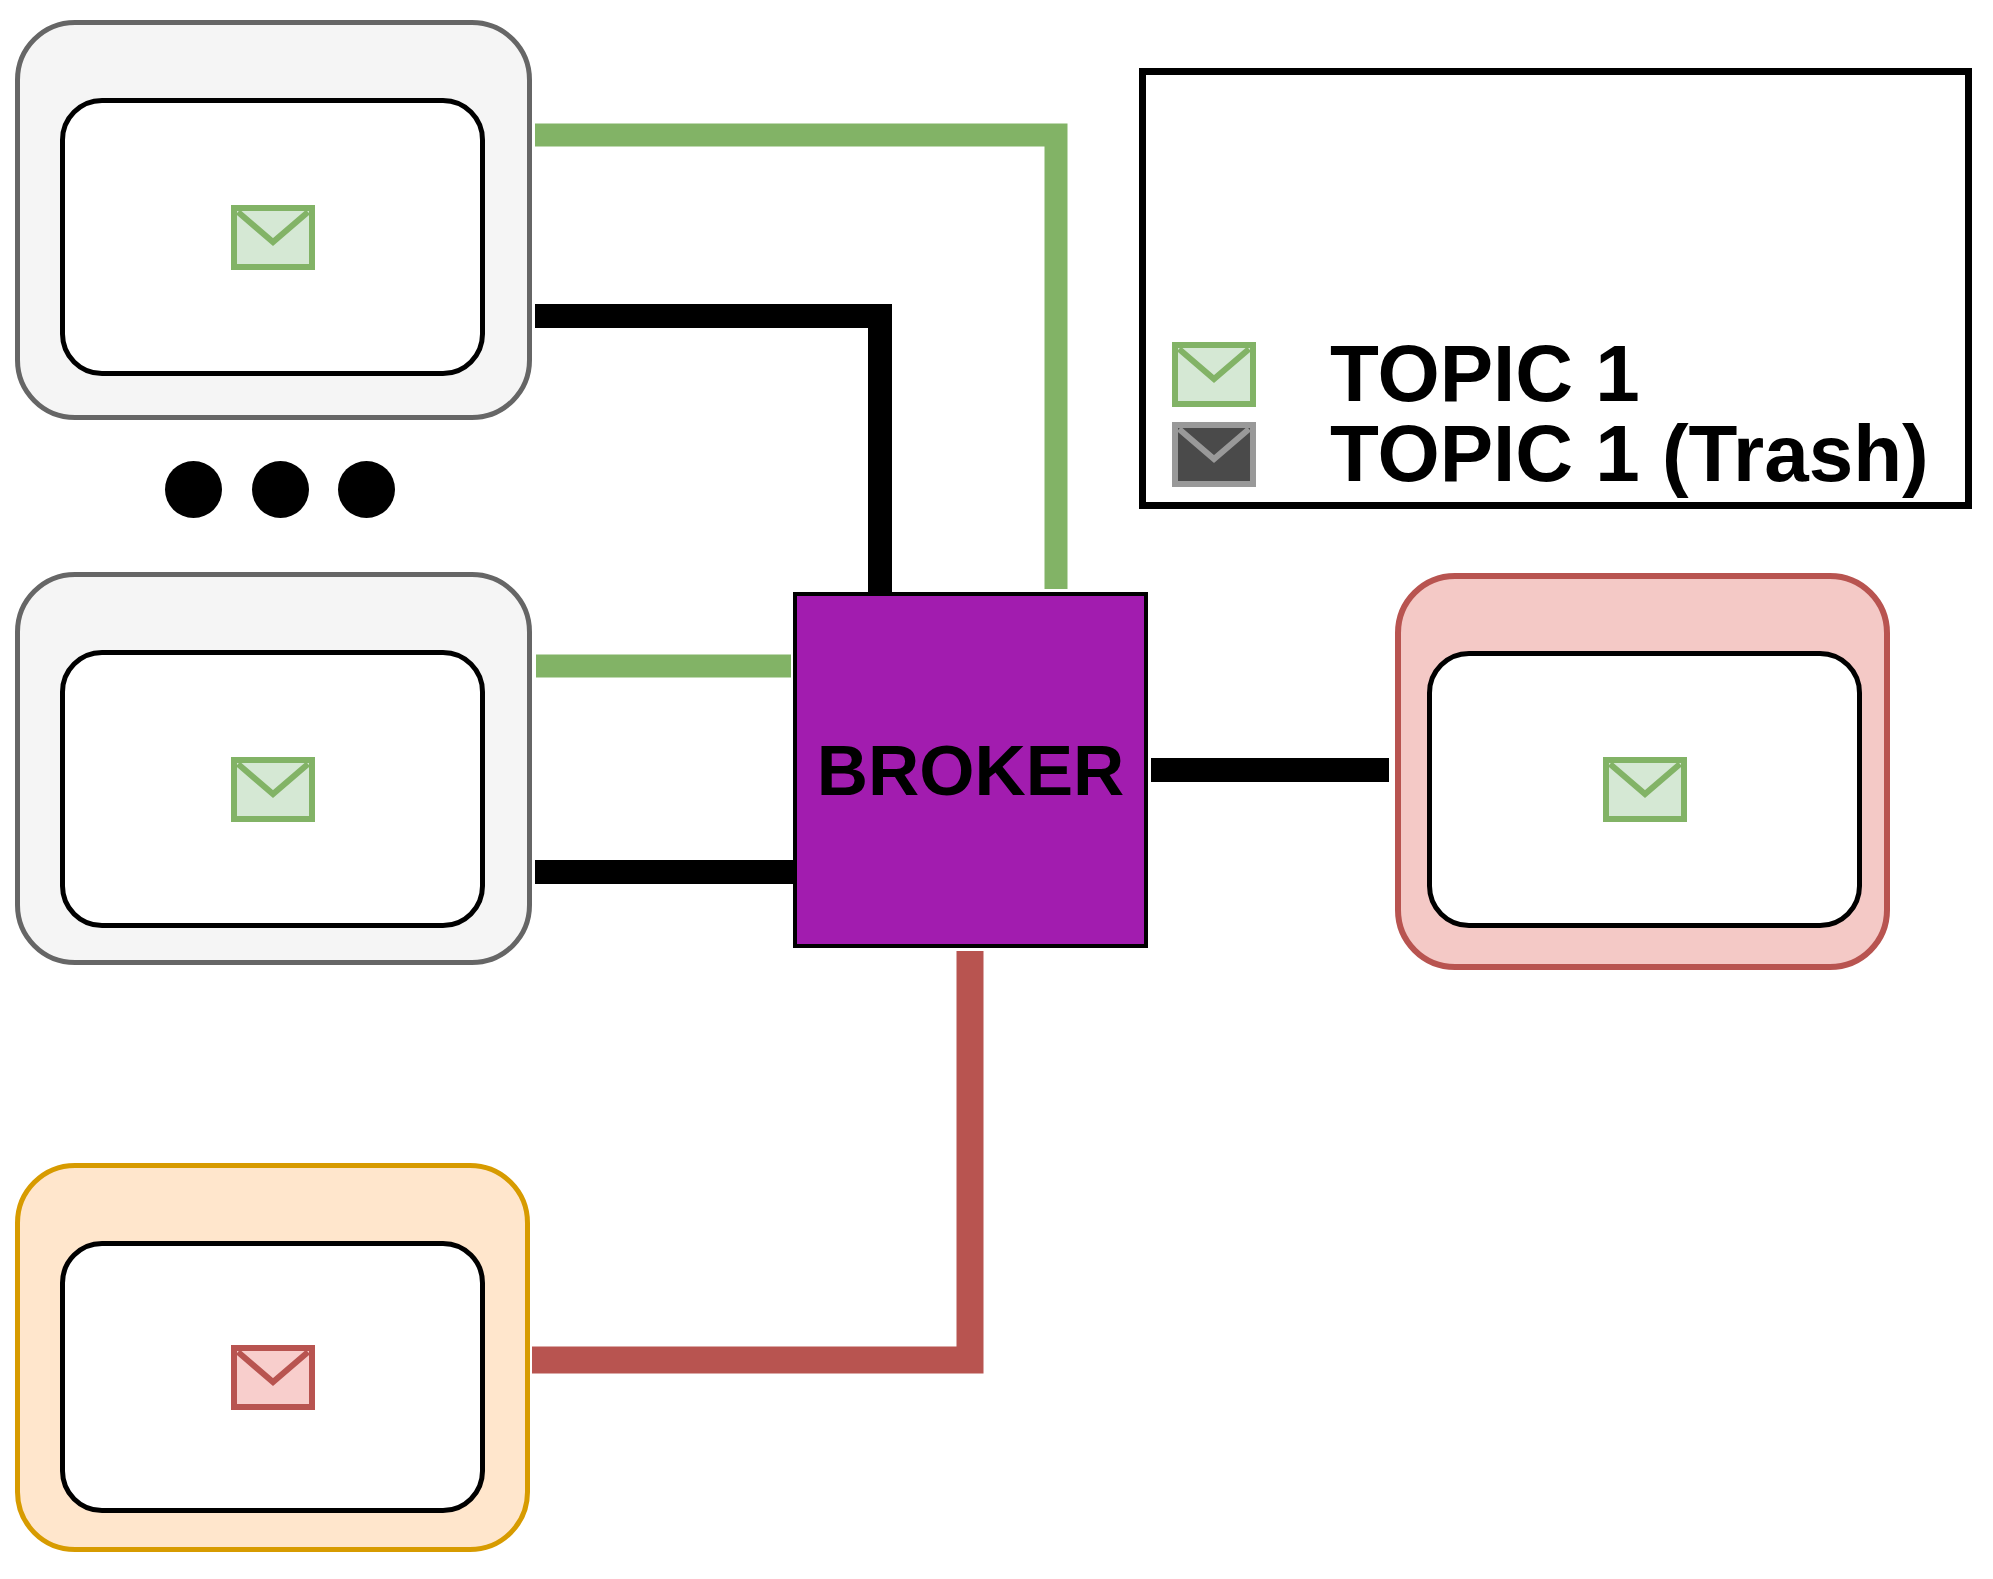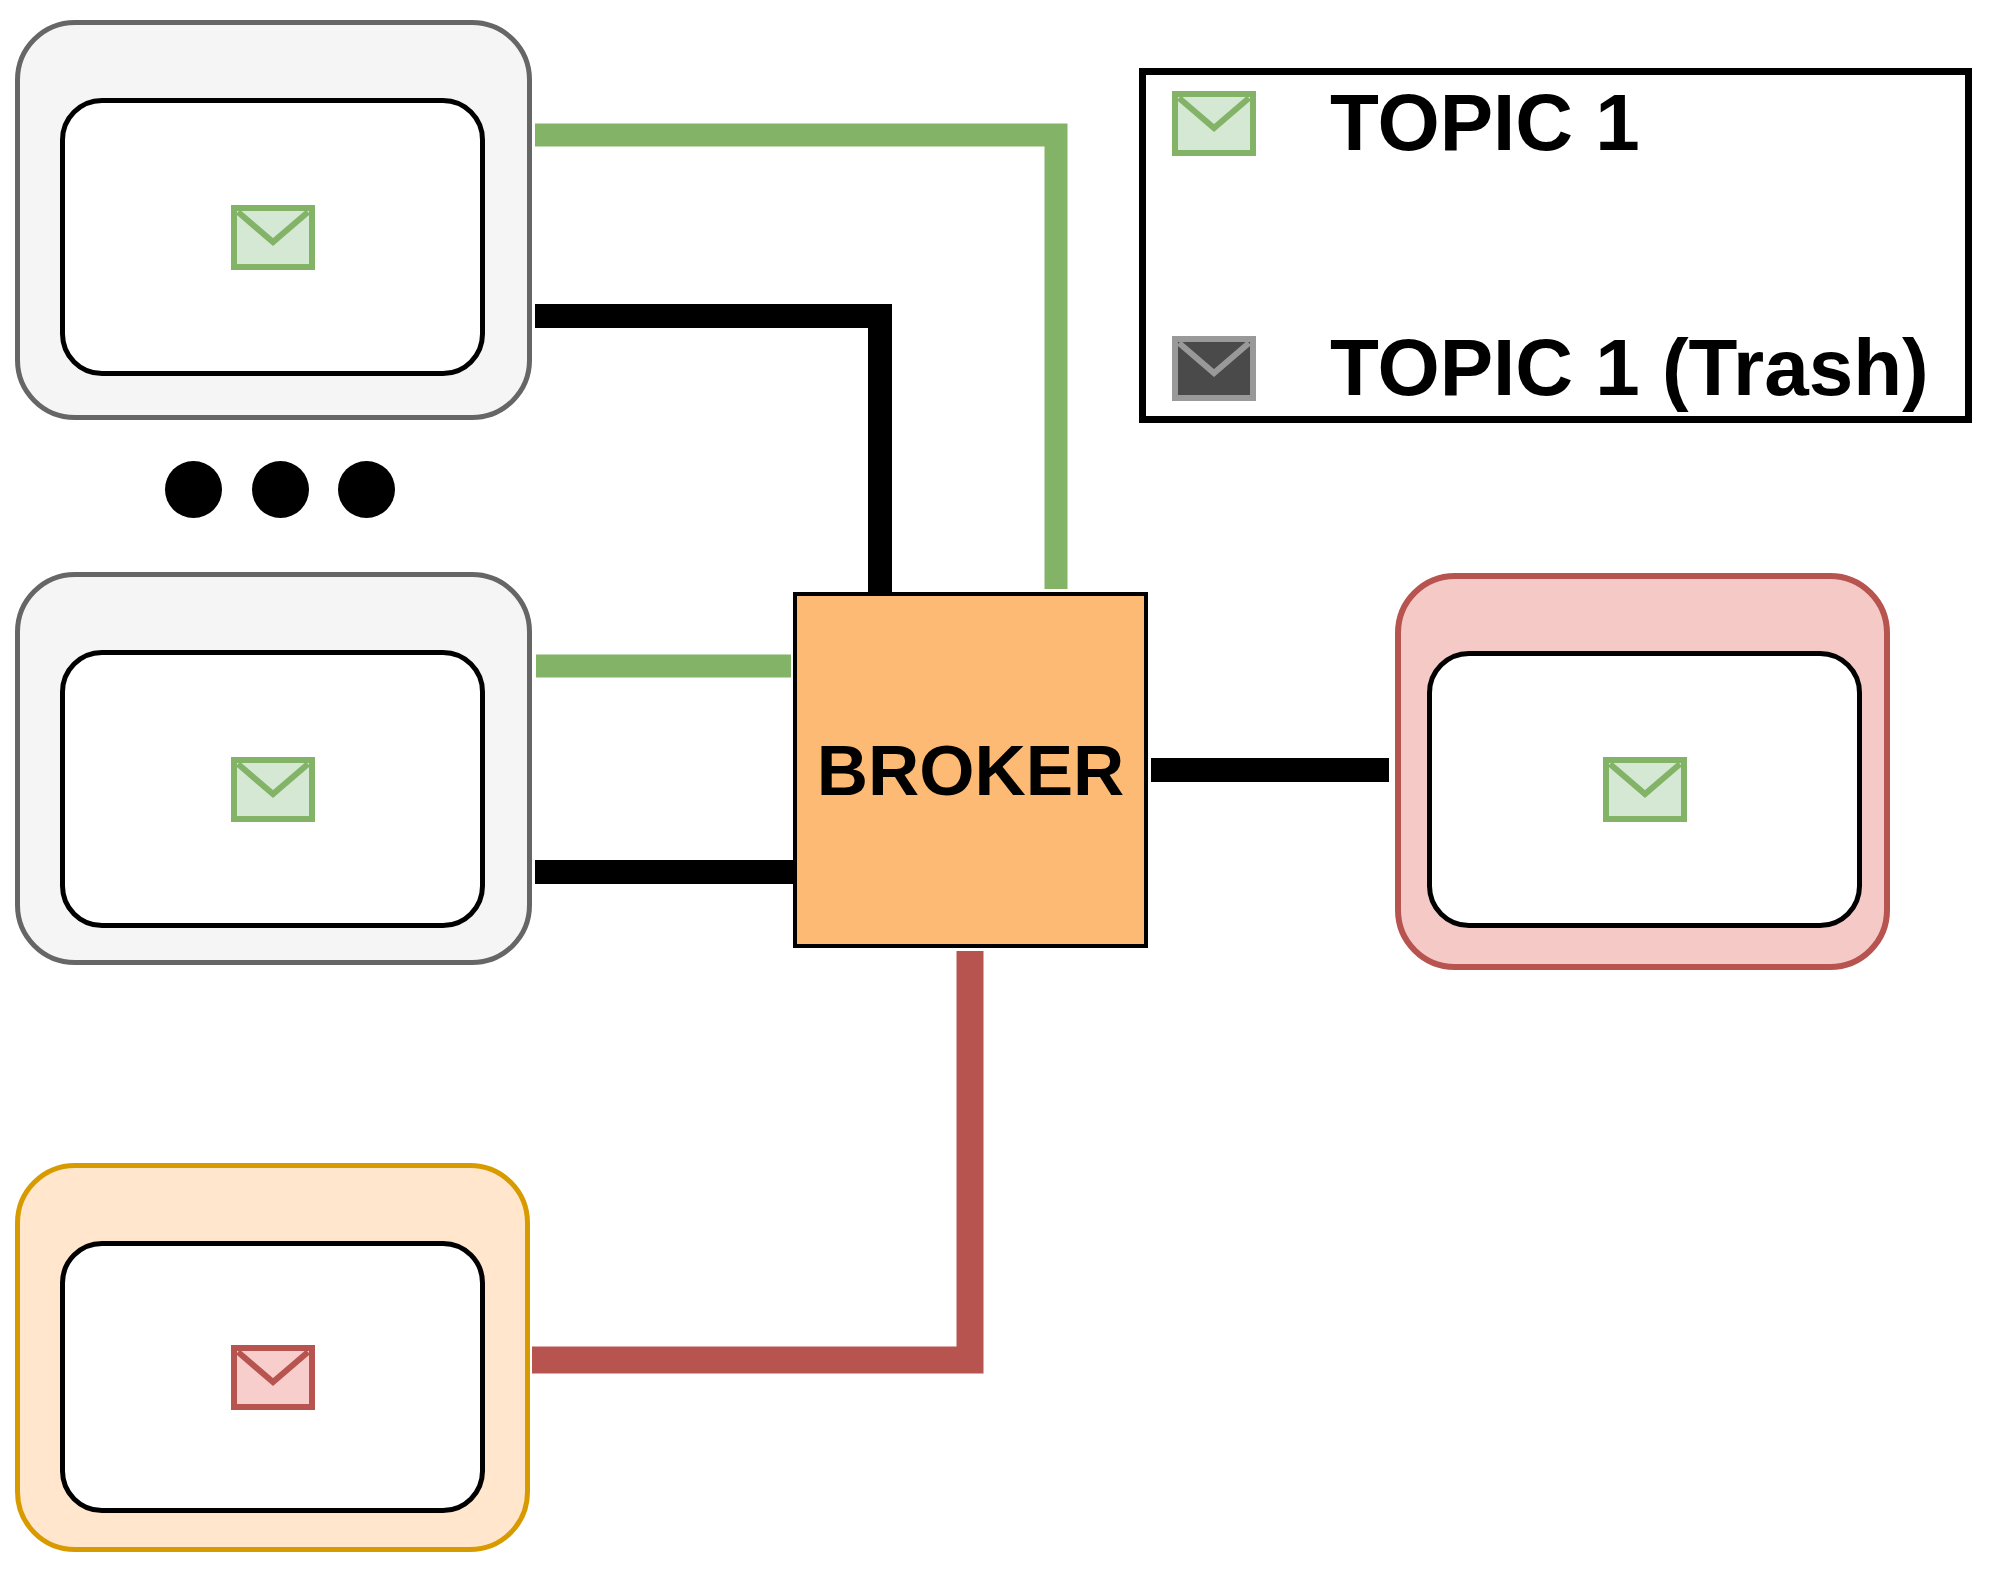--- a/index.html
+++ b/index.html
@@ -26,29 +26,29 @@
   #box-pub-red{left:1395px;top:573px;width:495px;height:397px;}
   #box-pub-red .node-inner{left:26px;top:72px;width:435px;height:277px;}
 
   .dot{position:absolute;width:57px;height:57px;border-radius:50%;background:#000000;}
   #dot-1{left:165px;top:461px;}
   #dot-2{left:252px;top:461px;}
   #dot-3{left:338px;top:461px;}
 
   .broker{
     position:absolute;left:793px;top:592px;width:355px;height:356px;
-    box-sizing:border-box;border:4px solid #000000;background:#fdba74;
+    box-sizing:border-box;border:4px solid #000000;background:#a21caf;
     display:flex;align-items:center;justify-content:center;
   }
   .broker-label{font-size:71px;font-weight:700;color:#000000;line-height:1;}
 
   .legend{
-    position:absolute;left:1139px;top:68px;width:833px;height:355px;
+    position:absolute;left:1139px;top:68px;width:833px;height:441px;
     box-sizing:border-box;border:7px solid #000000;background:#ffffff;
-    display:flex;flex-direction:column;justify-content:space-between;
+    display:flex;flex-direction:column;justify-content:flex-end;
     padding:8px 0 8px 26px;
   }
   .legend-row{display:flex;align-items:center;gap:74px;}
   .legend-label{font-weight:700;font-size:80px;color:#000000;line-height:1;white-space:nowrap;}
 
   .env{display:inline-flex;line-height:0;}
 
   .arrows{position:absolute;left:0;top:0;pointer-events:none;}
   .arrow-green{stroke:var(--green);}
   .arrow-black{stroke:var(--black);}

